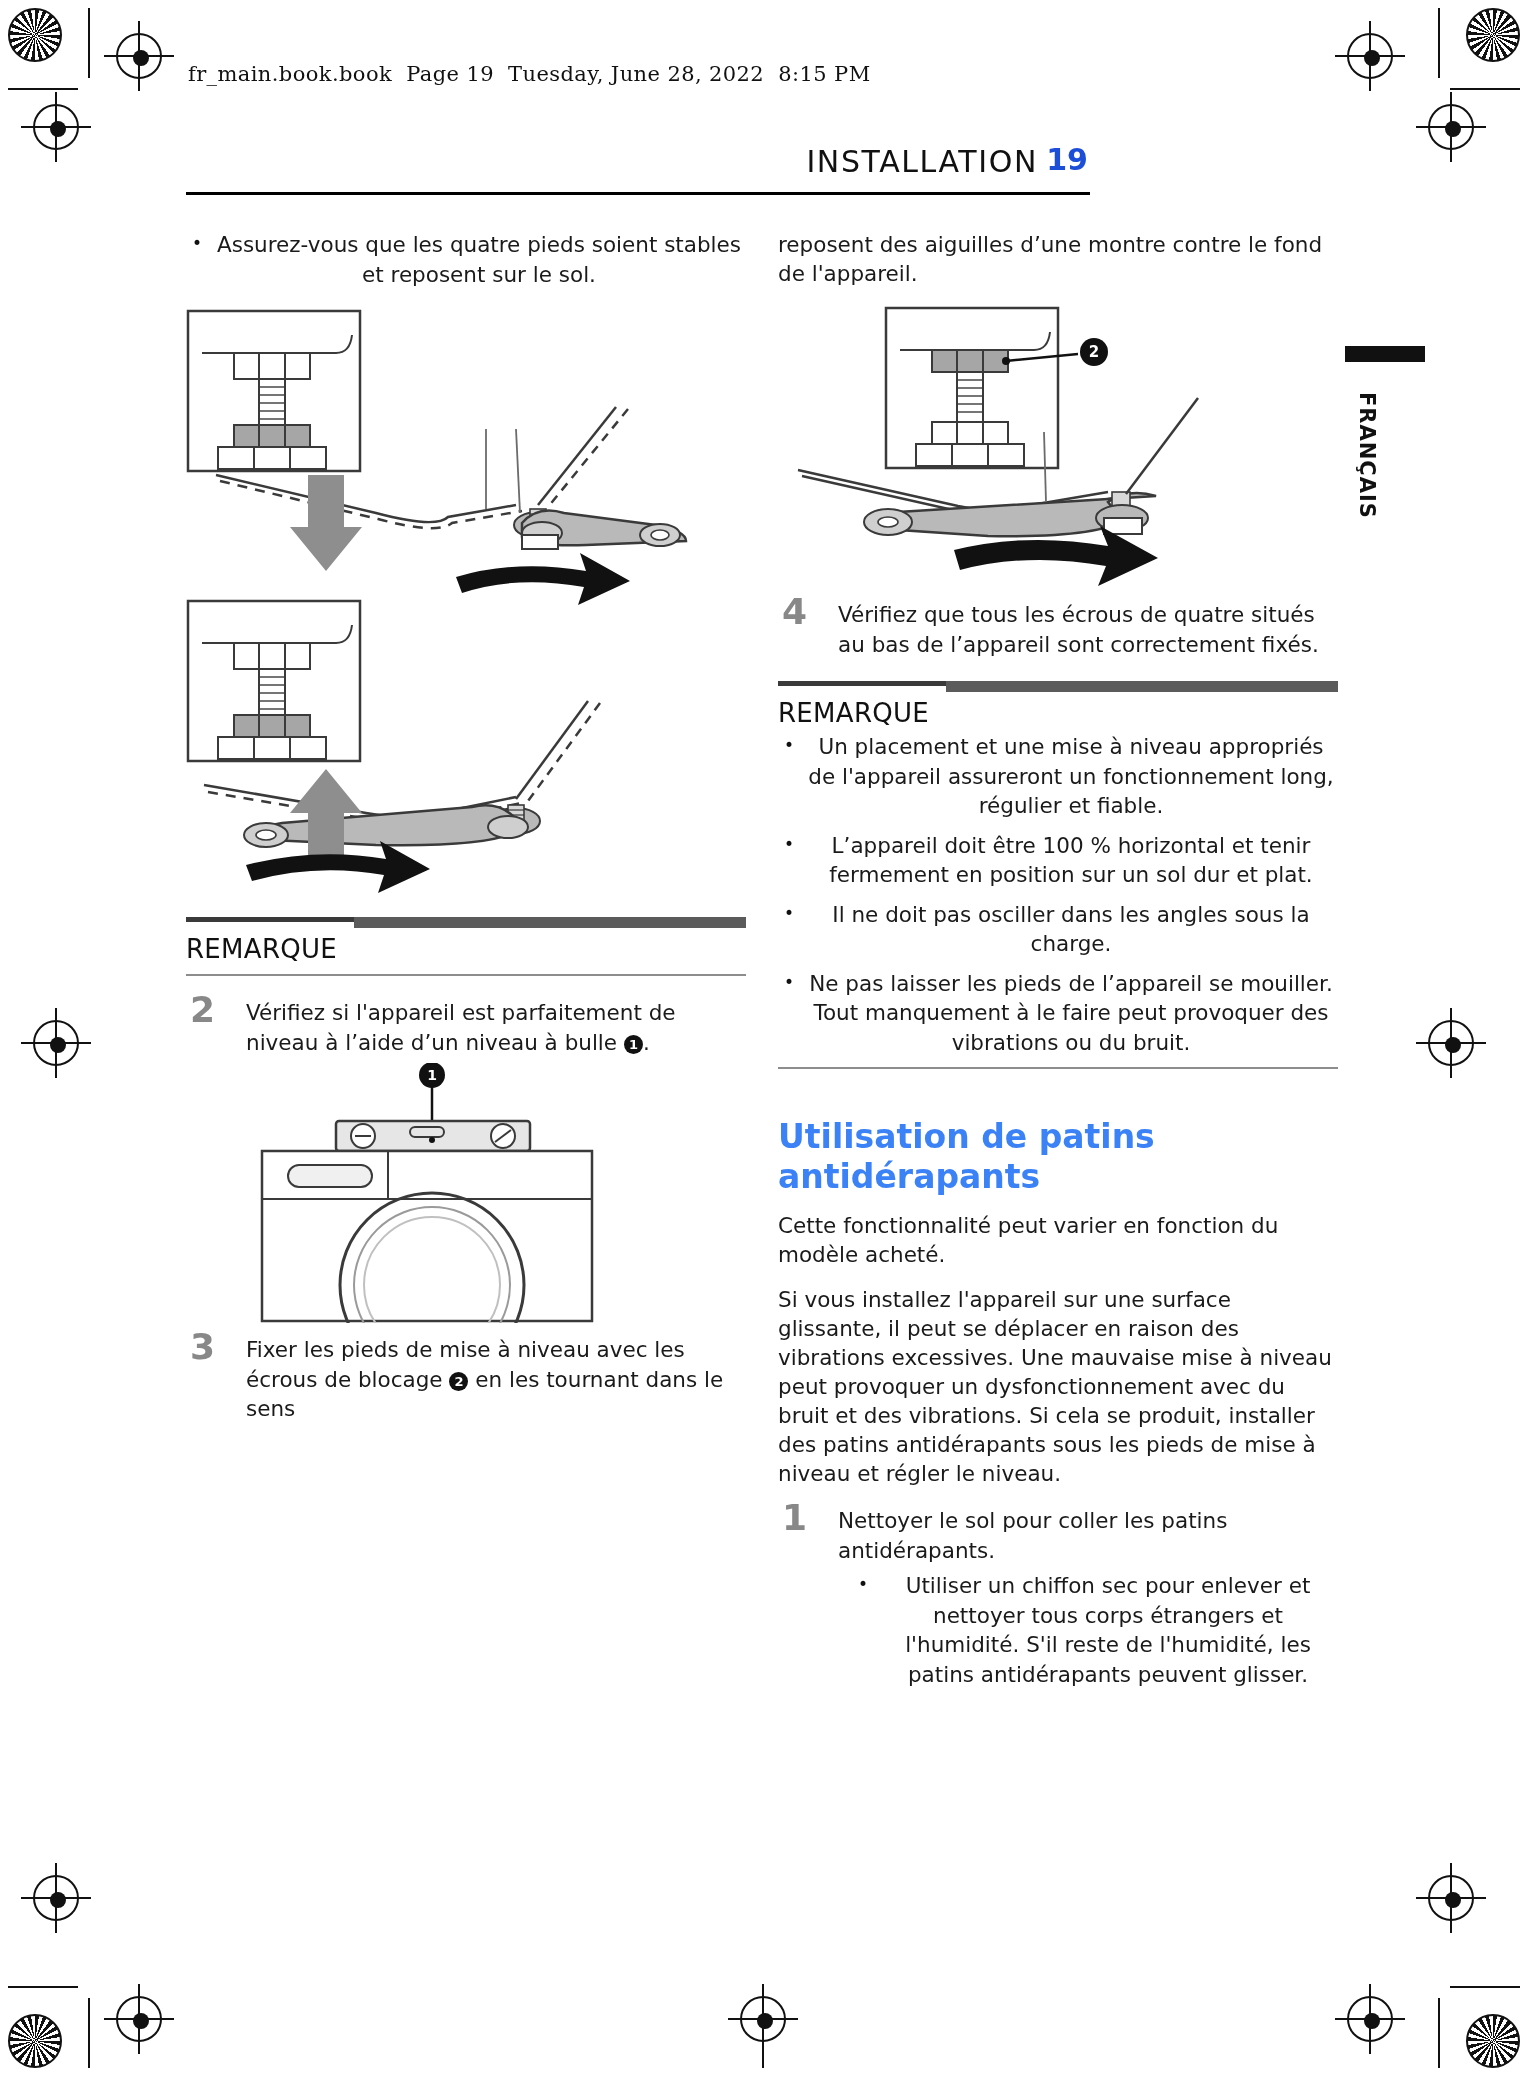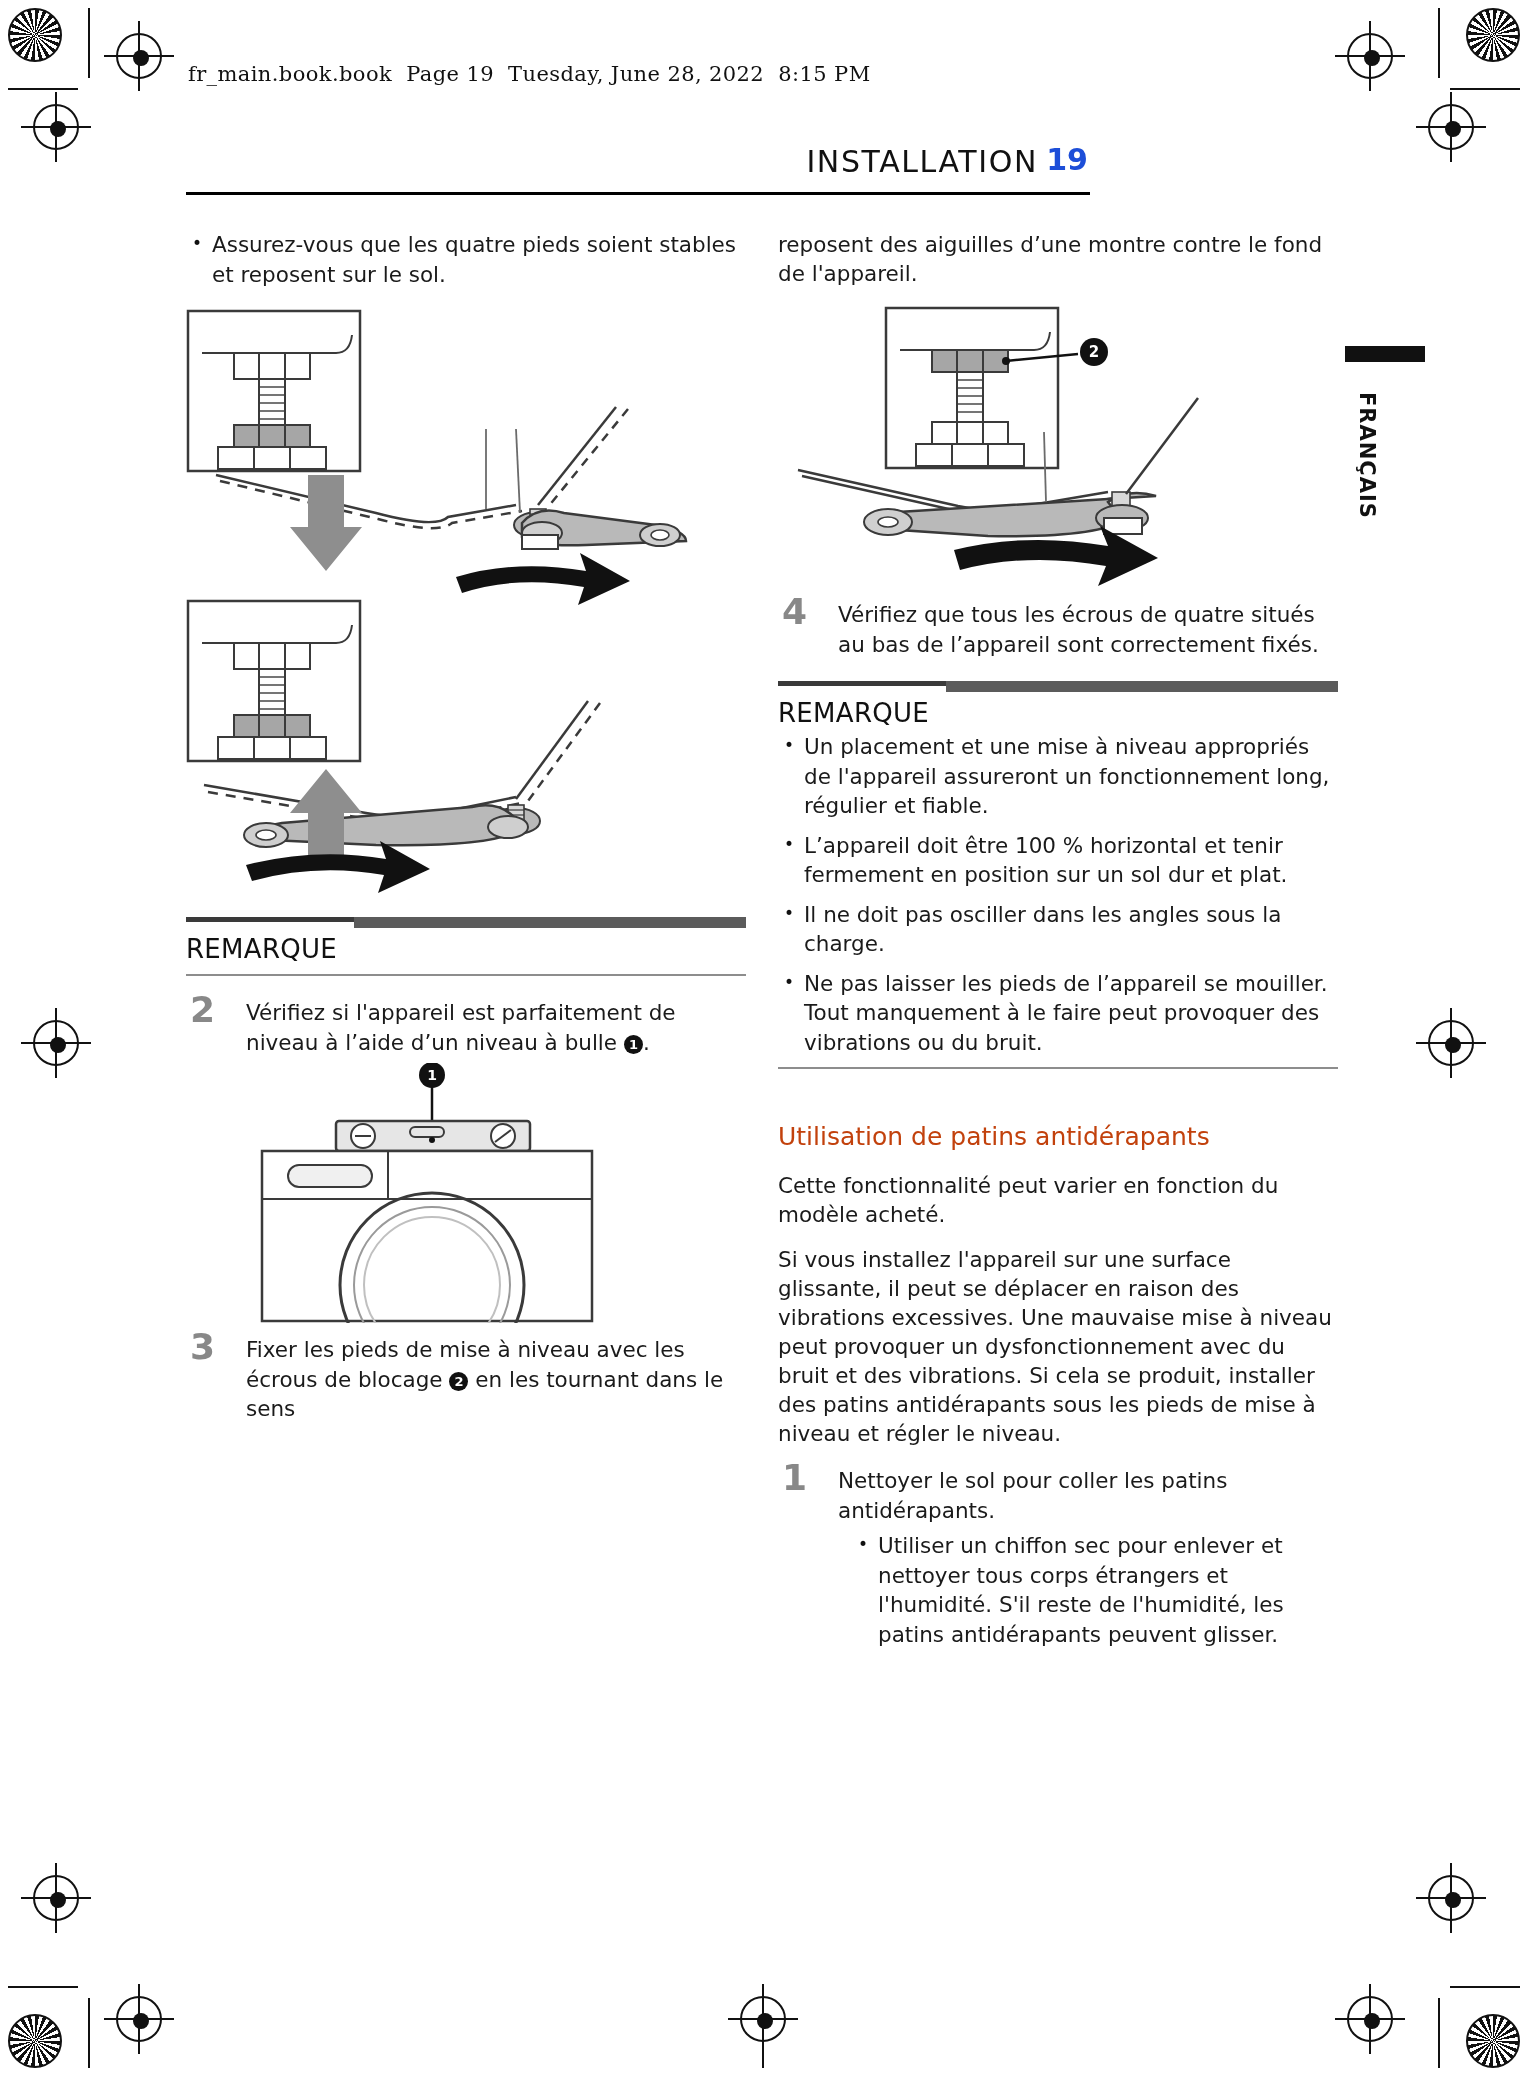--- a/index.html
+++ b/index.html
@@ -73,21 +73,21 @@
     text-orientation: mixed;
   }
 
   
   .col { position: absolute; top: 230px; width: 560px; }
   .col-left  { left: 186px; }
   .col-right { left: 778px; }
 
   .para, .bullet-text { font-size: 21.5px; line-height: 29px; }
 
-  ul.bullets { list-style: none; margin: 0; padding: 0; }
+  ul.bullets { list-style: none; margin: 0; padding: 0; text-align: center; }
   ul.bullets > li {
     position: relative; padding-left: 26px;
     margin-bottom: 10px;
     font-size: 21.5px; line-height: 29.5px;
   }
   ul.bullets > li::before {
     content: "\2022"; position: absolute; left: 6px; top: -1px;
     font-size: 17px; color: #111;
   }
 
@@ -119,22 +119,22 @@
     position: absolute; left: 168px; top: 0; height: 11px; right: 0; background: #5b5b5b;
   }
   .note-title {
     font-size: 26px; font-weight: 400; letter-spacing: 0.3px;
     margin: 6px 0 4px 0; color: #111;
   }
   .note-bottomrule { height: 3px; background: #4b4b4b; margin-top: 10px; }
 
   
   .section-heading {
-    font-size: 25px; font-weight: 400; line-height: 40px;
-    color: #c2410c; margin: 0 0 14px 0;
+    font-size: 33px; font-weight: 700; line-height: 40px;
+    color: #3b82f6; margin: 0 0 14px 0;
   }
 
   
   .fig { position: relative; }
   svg { display: block; }
 </style>
 </head>
 <body>
 
 <div class="page">

